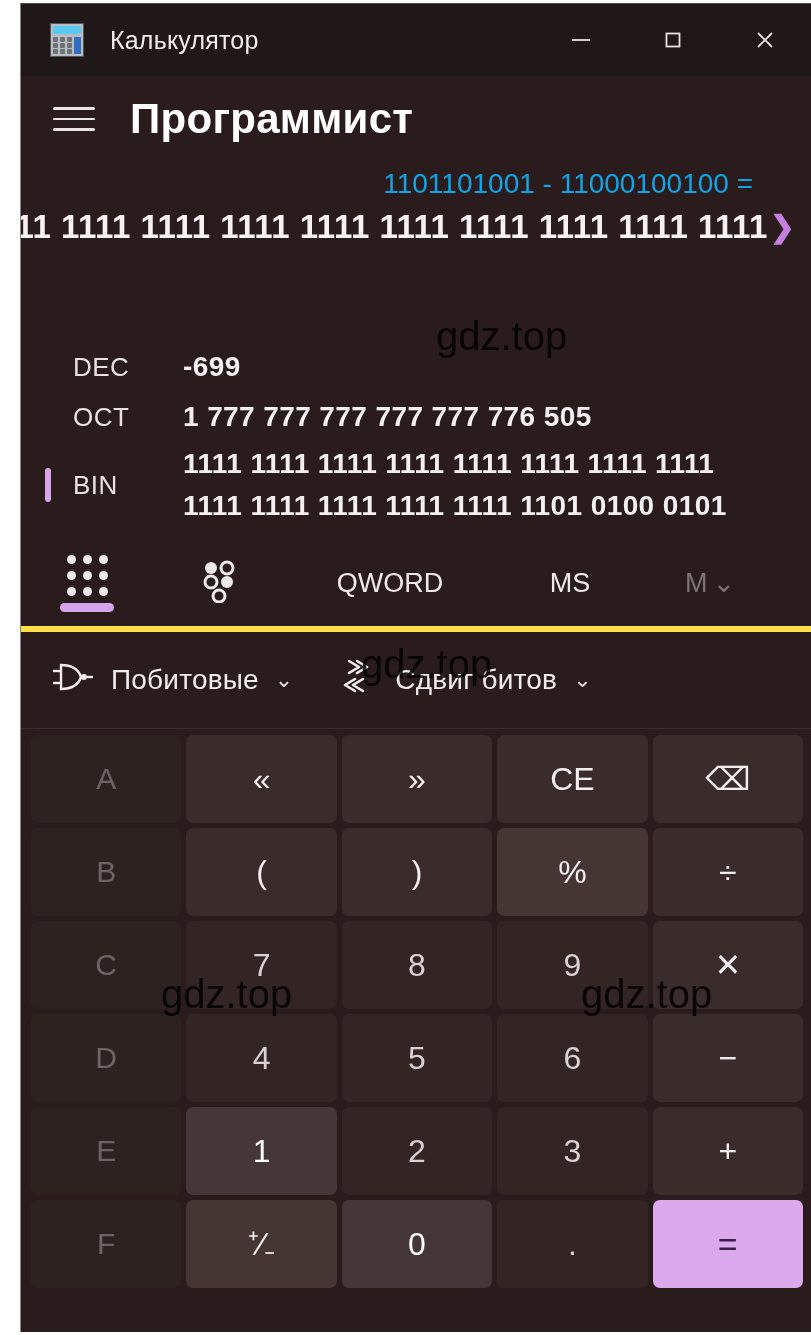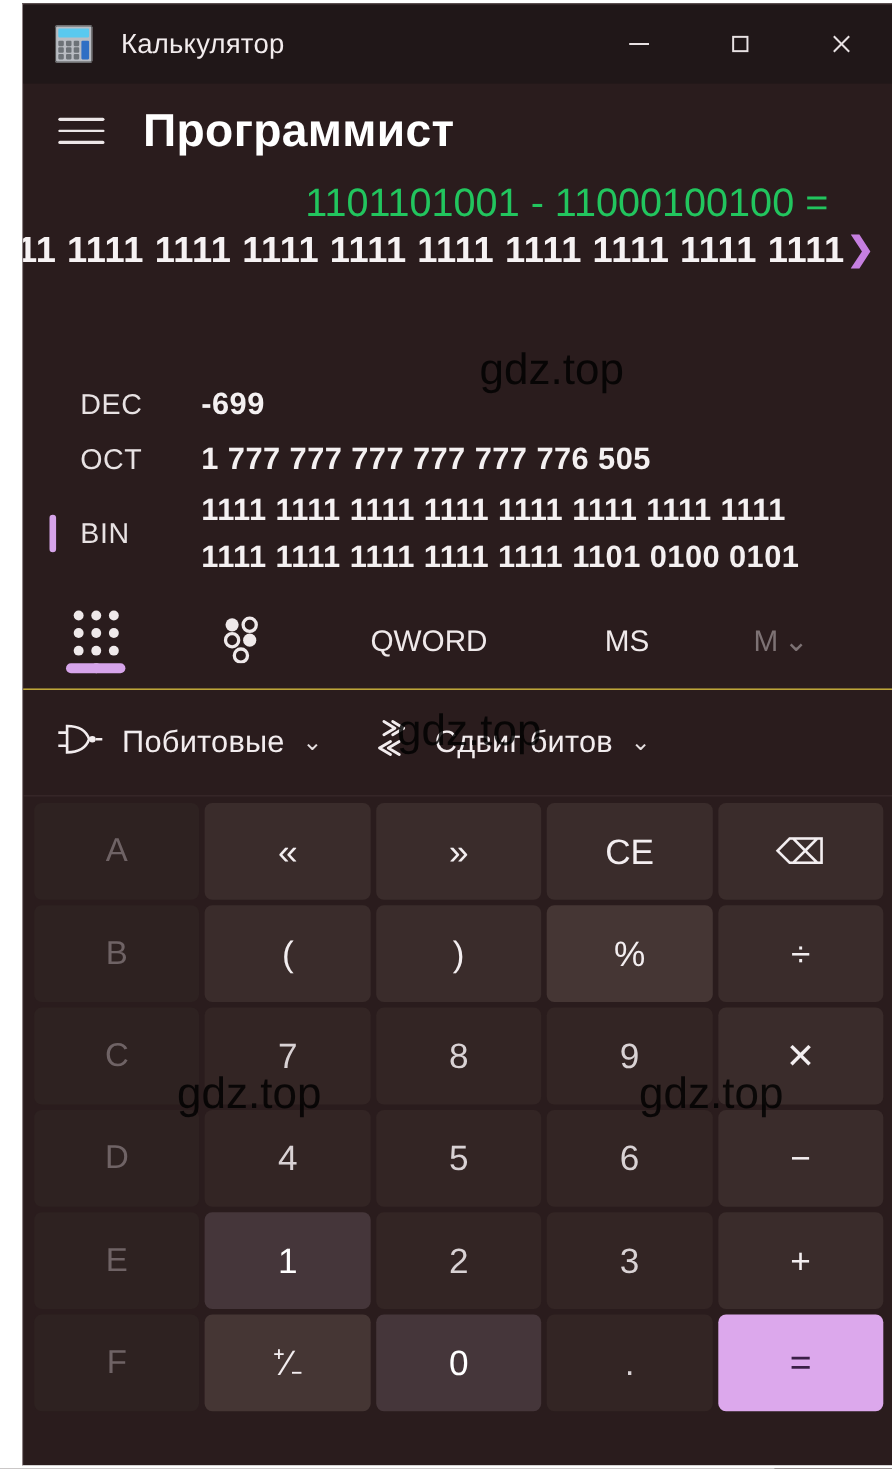--- a/index.html
+++ b/index.html
@@ -75,21 +75,21 @@
   .hamburger i:nth-child(1){width:42px;}
   .hamburger i:nth-child(2){width:42px;}
   .hamburger i:nth-child(3){width:42px;}
   .mode-title{
     margin-left:31px;color:#ffffff;font-size:42px;font-weight:600;letter-spacing:.3px;
   }
 
   
   .display{padding:0 10px 0 0;}
   .expr{
-    text-align:right;color:#22c55e;font-size:36px;
+    text-align:right;color:#0ea5e9;font-size:28px;
     padding-right:48px;height:44px;line-height:44px;white-space:nowrap;padding-left:36px;
   }
   .result-row{
     display:flex;align-items:center;justify-content:flex-end;
     padding-right:6px;margin-top:2px;
   }
   .result{
     color:#f6f2f3;font-size:33px;font-weight:700;letter-spacing:.5px;white-space:nowrap;
   }
   .chev-right{color:#c67fe0;font-size:30px;font-weight:700;margin-left:2px;line-height:1;}
@@ -111,21 +111,21 @@
     color:#f4f0f1;font-size:28px;line-height:50px;font-weight:600;letter-spacing:.4px;
     white-space:pre;
   }
   .radix-val.bin{line-height:42px;font-size:28px;}
   .radix-row.bin{min-height:86px;align-items:center;}
   .radix-row.bin .radix-label{line-height:86px;}
 
   
   .toolbar{
     margin-top:12px;height:86px;display:flex;align-items:center;
-    border-bottom:1px solid #fde047;position:relative;
+    border-bottom:6px solid #fde047;position:relative;
   }
   .tb-item{
     display:flex;flex-direction:column;align-items:center;justify-content:center;
     height:86px;position:relative;color:#efe9ea;
   }
   .tb-keypad{width:132px;}
   .tb-bits{width:132px;}
   .tb-word{width:210px;font-size:27px;}
   .tb-ms{width:150px;font-size:27px;}
   .tb-m{width:130px;font-size:27px;color:#7d7274;display:flex;flex-direction:row;gap:5px;align-items:center;justify-content:center;}

